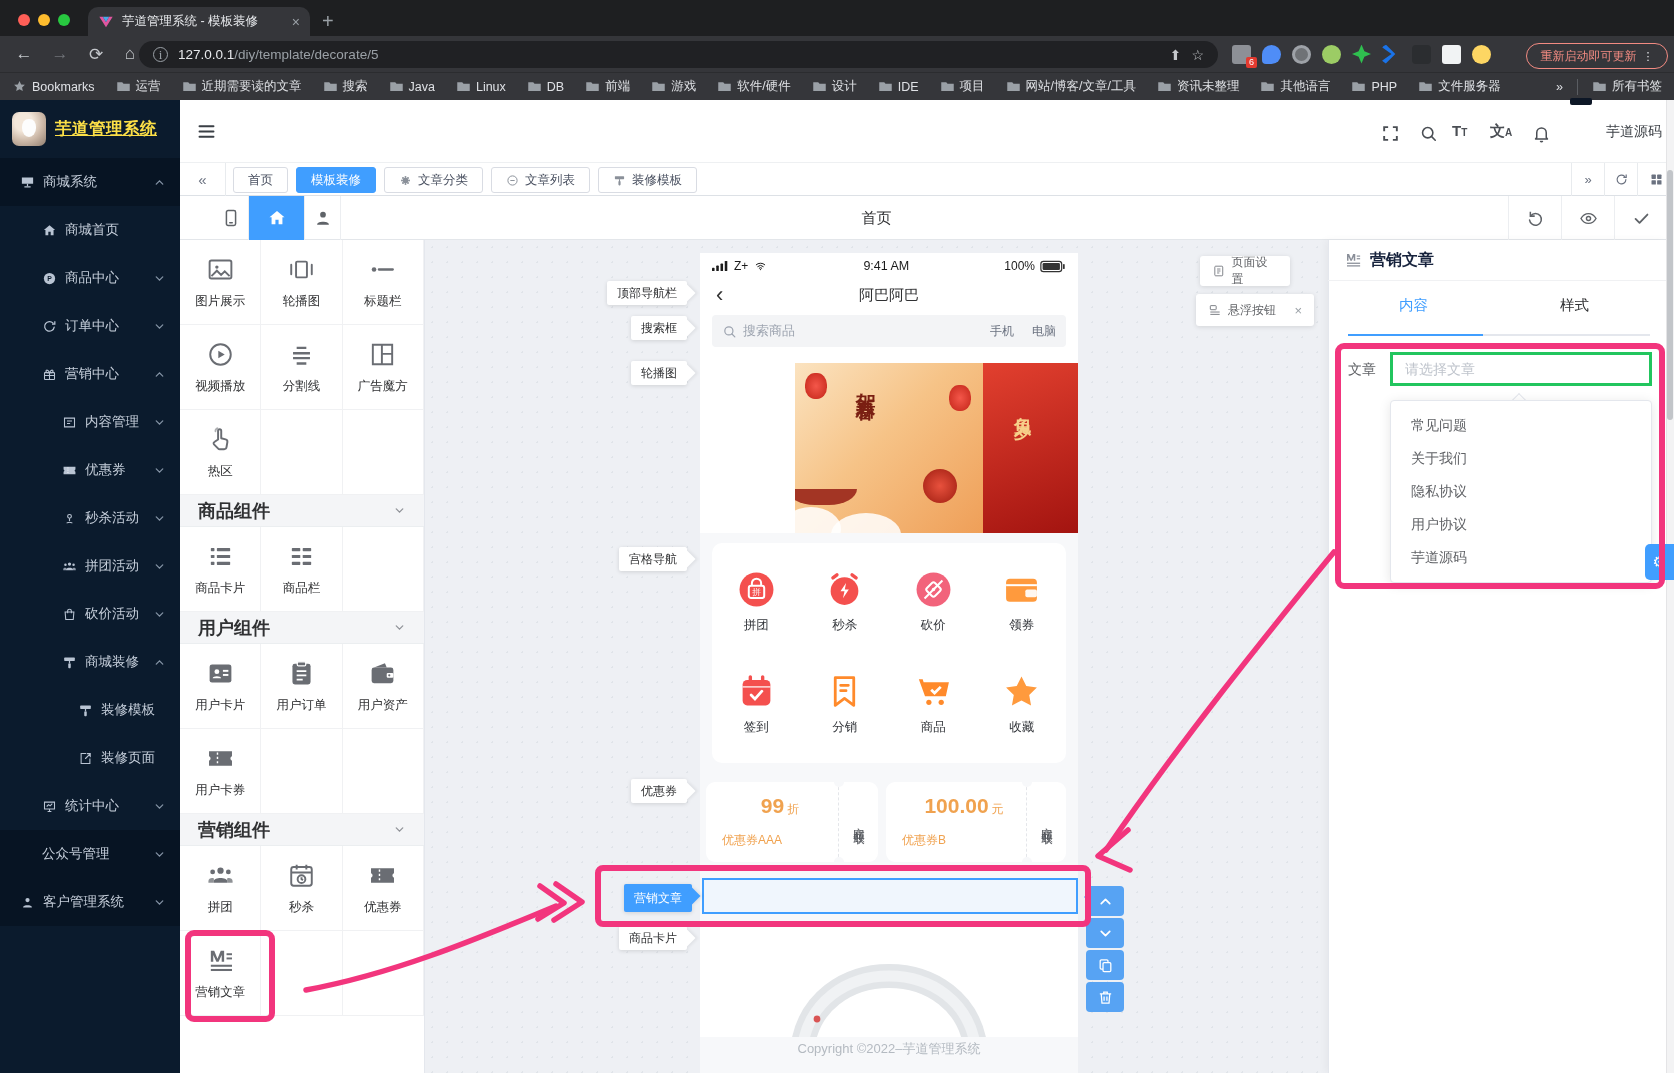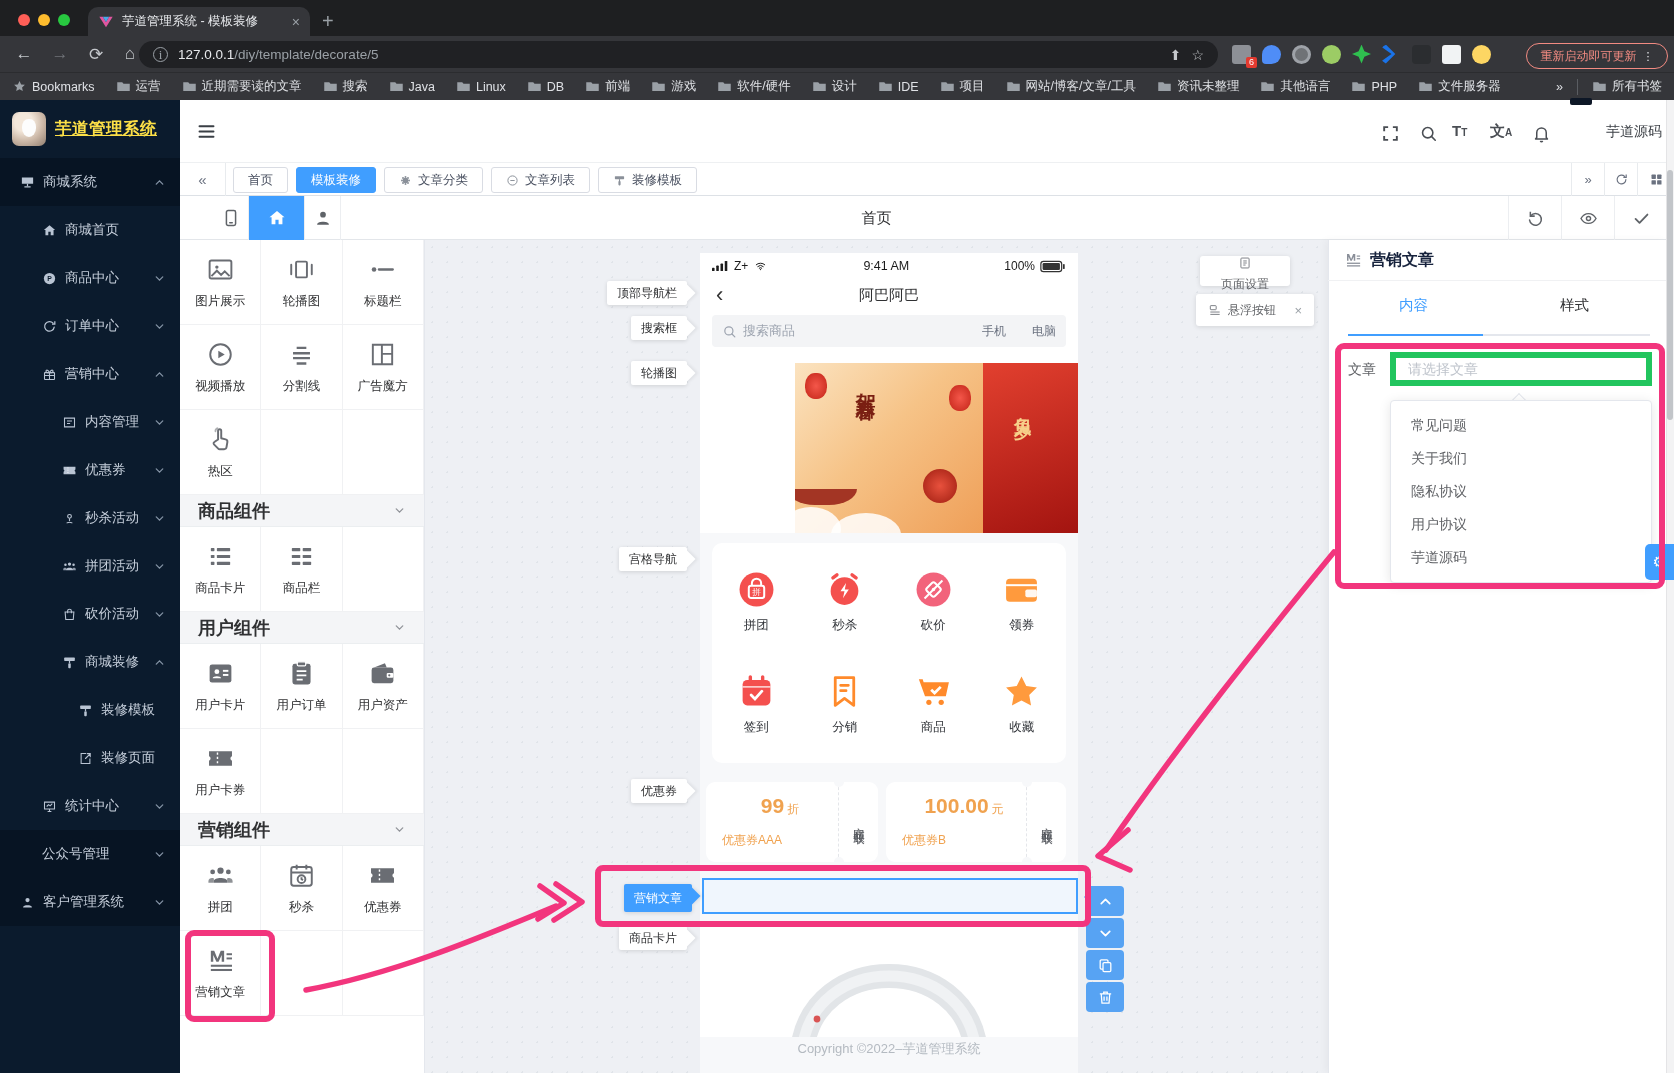--- a/index.html
+++ b/index.html
@@ -95,21 +95,21 @@
   .phonebg{left:700px;top:253px;width:378px;height:820px;background:#f7f8fa;}
   .ph-top{left:700px;top:253px;width:378px;height:110px;background:#fff;}
   .ph-status{left:712px;top:256px;width:354px;height:20px;display:flex;align-items:center;font-size:12px;color:#1b1b1b;gap:5px;}
   .ph-status .mid{flex:1;text-align:center;font-size:12.5px;}
   .ph-nav{left:700px;top:280px;width:378px;height:30px;display:flex;align-items:center;}
   .ph-back{position:absolute;left:16px;font-size:22px;color:#333;line-height:26px;}
   .ph-title{width:100%;text-align:center;font-size:15px;color:#303133;}
   .ph-search{left:712px;top:315px;width:354px;height:32px;background:#f3f4f6;border-radius:4px;display:flex;align-items:center;padding:0 10px;gap:6px;}
   .ph-search .ic{width:15px;height:15px;color:#9ca3af;}
   .ph-search .plh{color:#9ca3af;font-size:13px;flex:1;}
-  .ph-search .kw{color:#6b7280;font-size:12px;margin-left:20px;}
+  .ph-search .kw{color:#6b7280;font-size:12px;margin-left:12px;}
   .ph-carousel{left:700px;top:363px;width:378px;height:170px;background:#fff;overflow:hidden;}
   .slide1{position:absolute;left:95px;top:0;width:188px;height:170px;background:linear-gradient(135deg,#fbe3c0,#f6c387 45%,#ef9f58);overflow:hidden;}
   .slide1 .cal{position:absolute;left:58px;top:14px;color:#7a1f12;font-size:20px;font-weight:bold;writing-mode:vertical-rl;letter-spacing:4px;font-family:"Liberation Serif","DejaVu Serif",serif;}
   .slide1 .lant{position:absolute;width:22px;height:26px;background:radial-gradient(#f4574a,#c22417);border-radius:45%;}
   .slide1 .cloud{position:absolute;background:#fff;opacity:.85;border-radius:50%;}
   .slide1 .roof{position:absolute;left:-8px;bottom:28px;width:70px;height:16px;background:#a33524;border-radius:0 0 40% 40%/0 0 100% 100%;}
   .slide1 .drum{position:absolute;right:26px;bottom:30px;width:34px;height:34px;border-radius:50%;background:radial-gradient(#e8513d,#9e1d10);}
   .slide2{position:absolute;left:283px;top:0;width:95px;height:170px;background:linear-gradient(160deg,#e2402f,#a31410);}
   .slide2 .gold{position:absolute;left:28px;top:40px;color:#f7d08a;font-size:17px;font-weight:bold;writing-mode:vertical-rl;letter-spacing:3px;}
   .ph-gridcard{left:712px;top:543px;width:354px;height:220px;background:#fff;border-radius:10px;display:grid;grid-template-columns:repeat(4,1fr);grid-template-rows:1fr 1fr;padding:8px 0;}
@@ -133,42 +133,42 @@
   
   .clabel{position:absolute;right:987px;height:24px;background:#fff;box-shadow:0 1px 4px rgba(0,0,0,.13);display:flex;align-items:center;padding:0 10px;font-size:12px;color:#303133;white-space:nowrap;border-radius:2px;}
   .clabel::after{content:"";position:absolute;right:-6px;top:6px;width:12px;height:12px;background:inherit;transform:rotate(45deg);box-shadow:2px -2px 3px rgba(0,0,0,.06);}
   .clabel.k-topnav{top:281px;} .clabel.k-search{top:316px;} .clabel.k-carousel{top:361px;}
   .clabel.k-grid{top:547px;} .clabel.k-coupon{top:779px;} .clabel.k-product{top:926px;}
   .clabel.k-article{top:884px;height:28px;background:#409eff;color:#fff;right:982px;}
   .clabel.k-article::after{background:#409eff;}
 
   
   .fbtn{background:#fff;border-radius:3px;box-shadow:0 1px 5px rgba(0,0,0,.12);display:flex;align-items:center;gap:6px;padding:0 12px;font-size:12px;color:#606266;}
-  .fb1{left:1200px;top:256px;width:90px;height:30px;flex-direction:column;}
+  .fb1{left:1200px;top:256px;width:90px;height:30px;}
   .fb2{left:1196px;top:294px;width:118px;height:32px;}
   .fbtn .ic{width:14px;height:14px;color:#7d8187;}
   .fbtn .x{margin-left:auto;color:#9aa0a6;font-size:13px;}
 
   
   .actcol{left:1086px;width:38px;height:30px;background:#57a3f3;border-radius:4px;display:flex;align-items:center;justify-content:center;}
   .actcol .ic{width:17px;height:17px;}
   .acttip{left:1078px;top:891px;width:0;height:0;border:6px solid transparent;border-right-color:#57a3f3;}
 
   
   .rpanel{left:1328px;top:240px;width:338px;height:833px;background:#fff;border-left:1px solid #e4e7ed;box-shadow:-3px 0 8px rgba(0,0,0,.04);}
   .rp-hdr{left:1328px;top:240px;width:338px;height:41px;display:flex;align-items:center;gap:8px;padding-left:16px;border-bottom:1px solid #f0f1f3;}
   .rp-hdr .ic{width:18px;height:18px;color:#8a8f99;}
   .rp-title{font-size:16px;color:#17233d;font-weight:bold;}
   .rp-tab{top:296px;font-size:14.5px;}
   .rp-tab.on{left:1399px;color:#409eff;}
   .rp-tab.off{left:1560px;color:#303133;}
   .rp-track{left:1348px;top:334px;width:302px;height:2px;background:#e4e7ed;}
   .rp-trackon{left:1348px;top:334px;width:135px;height:2px;background:#409eff;}
   .rp-flabel{left:1348px;top:361px;font-size:14px;color:#606266;}
-  .rp-input{left:1390px;top:352px;width:262px;height:34px;border:6px solid #22c55e;border-radius:0;background:#fff;padding:0 12px;font-size:14px;color:#303133;outline:none;font-family:inherit;}
+  .rp-input{left:1390px;top:352px;width:262px;height:34px;border:3px solid #22c55e;border-radius:0;background:#fff;padding:0 12px;font-size:14px;color:#303133;outline:none;font-family:inherit;}
   .rp-input::placeholder{color:#bfc4cc;}
   .dropdown{left:1390px;top:400px;width:262px;height:183px;background:#fff;border:1px solid #e4e7ed;border-radius:4px;box-shadow:0 2px 12px rgba(0,0,0,.1);padding-top:8px;}
   .dd-caret{left:1514px;top:395px;width:10px;height:10px;background:#fff;border-left:1px solid #e4e7ed;border-top:1px solid #e4e7ed;transform:rotate(45deg);}
   .dd-item{height:33px;display:flex;align-items:center;padding-left:20px;font-size:14px;color:#606266;}
   .geartab{left:1645px;top:544px;width:29px;height:36px;background:#409eff;border-radius:5px 0 0 5px;color:#fff;font-size:15px;display:flex;align-items:center;justify-content:center;z-index:40;}
   .scrollbar{left:1666px;top:100px;width:8px;height:973px;background:#f3f3f4;border-left:1px solid #e4e4e6;}
   .thumb{left:1667px;top:170px;width:6px;height:250px;background:#c2c5c9;border-radius:3px;}
 
   
   .hp{width:270px;height:104px;}

